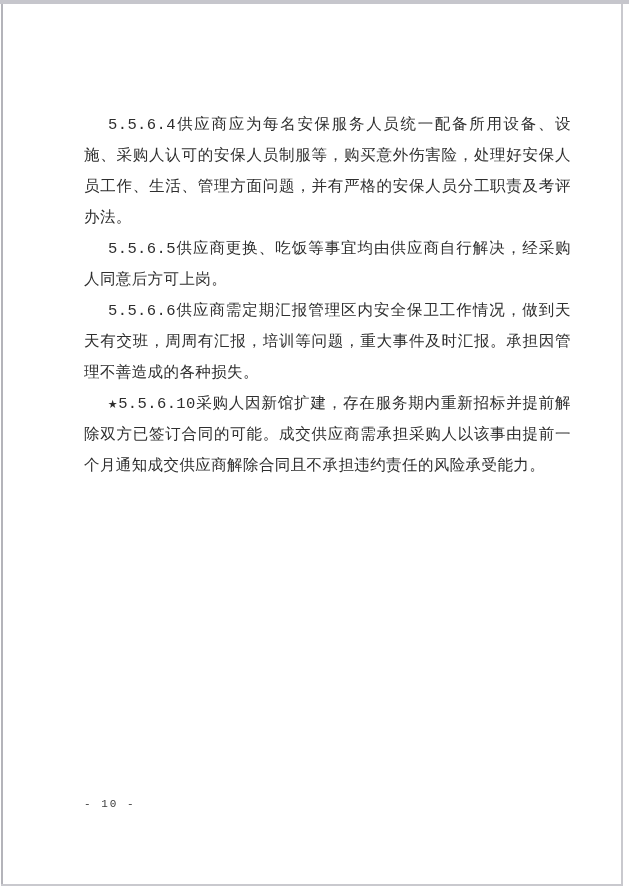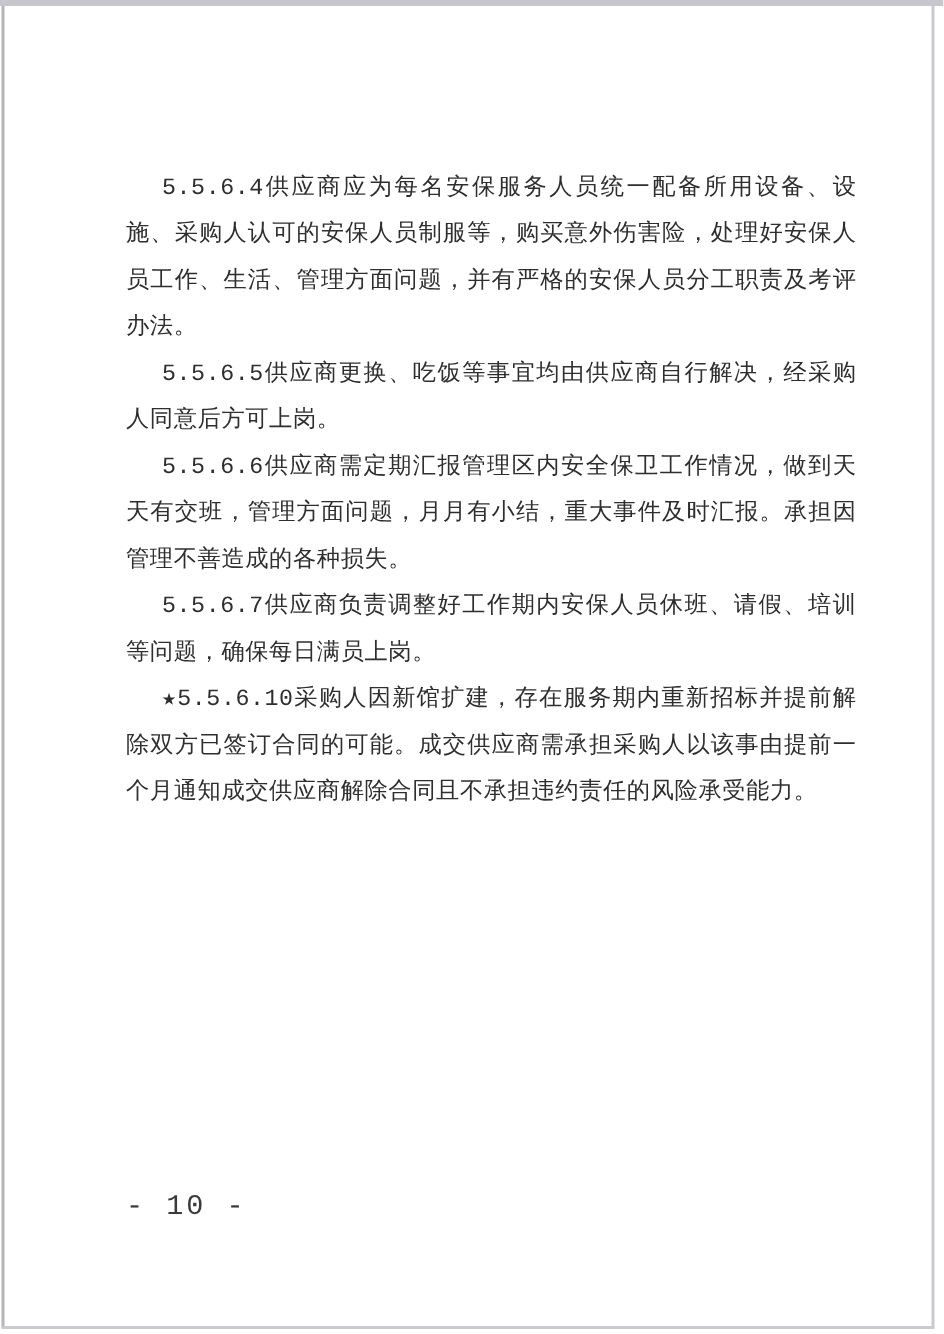--- a/index.html
+++ b/index.html
@@ -37,37 +37,36 @@
   .content p {
     margin: 0;
     padding: 0;
     text-indent: 24px;
     letter-spacing: 0.4px;
   }
   .page-number {
     position: absolute;
     left: 84px;
     top: 794px;
-    font-size: 19px;
+    font-size: 11px;
     line-height: 20px;
     color: #3a3a3a;
     letter-spacing: 2px;
   }
 </style>
 </head>
 <body>
 
 <div class="page">
   <div class="edge edge-top"></div>
   <div class="edge edge-left"></div>
   <div class="edge edge-right"></div>
   <div class="edge edge-bottom"></div>
 
   <div class="content">
     <p>5.5.6.4供应商应为每名安保服务人员统一配备所用设备、设施、采购人认可的安保人员制服等，购买意外伤害险，处理好安保人员工作、生活、管理方面问题，并有严格的安保人员分工职责及考评办法。</p>
     <p>5.5.6.5供应商更换、吃饭等事宜均由供应商自行解决，经采购人同意后方可上岗。</p>
-    <p>5.5.6.6供应商需定期汇报管理区内安全保卫工作情况，做到天天有交班，管理方面问题，月月有小结，重大事件及时汇报。承担因管理不善造成的各种损失。</p>
-    <p>5.5.6.7供应商负责调整好工作期内安保人员休班、请假、培训等问题，确保每日满员上岗。</p>
+    <p>5.5.6.6供应商需定期汇报管理区内安全保卫工作情况，做到天天有交班，周周有汇报，培训等问题，重大事件及时汇报。承担因管理不善造成的各种损失。</p>
     <p>★5.5.6.10采购人因新馆扩建，存在服务期内重新招标并提前解除双方已签订合同的可能。成交供应商需承担采购人以该事由提前一个月通知成交供应商解除合同且不承担违约责任的风险承受能力。</p>
   </div>
 
   <div class="page-number">- 10 -</div>
 </div>
 
 </body></html>

